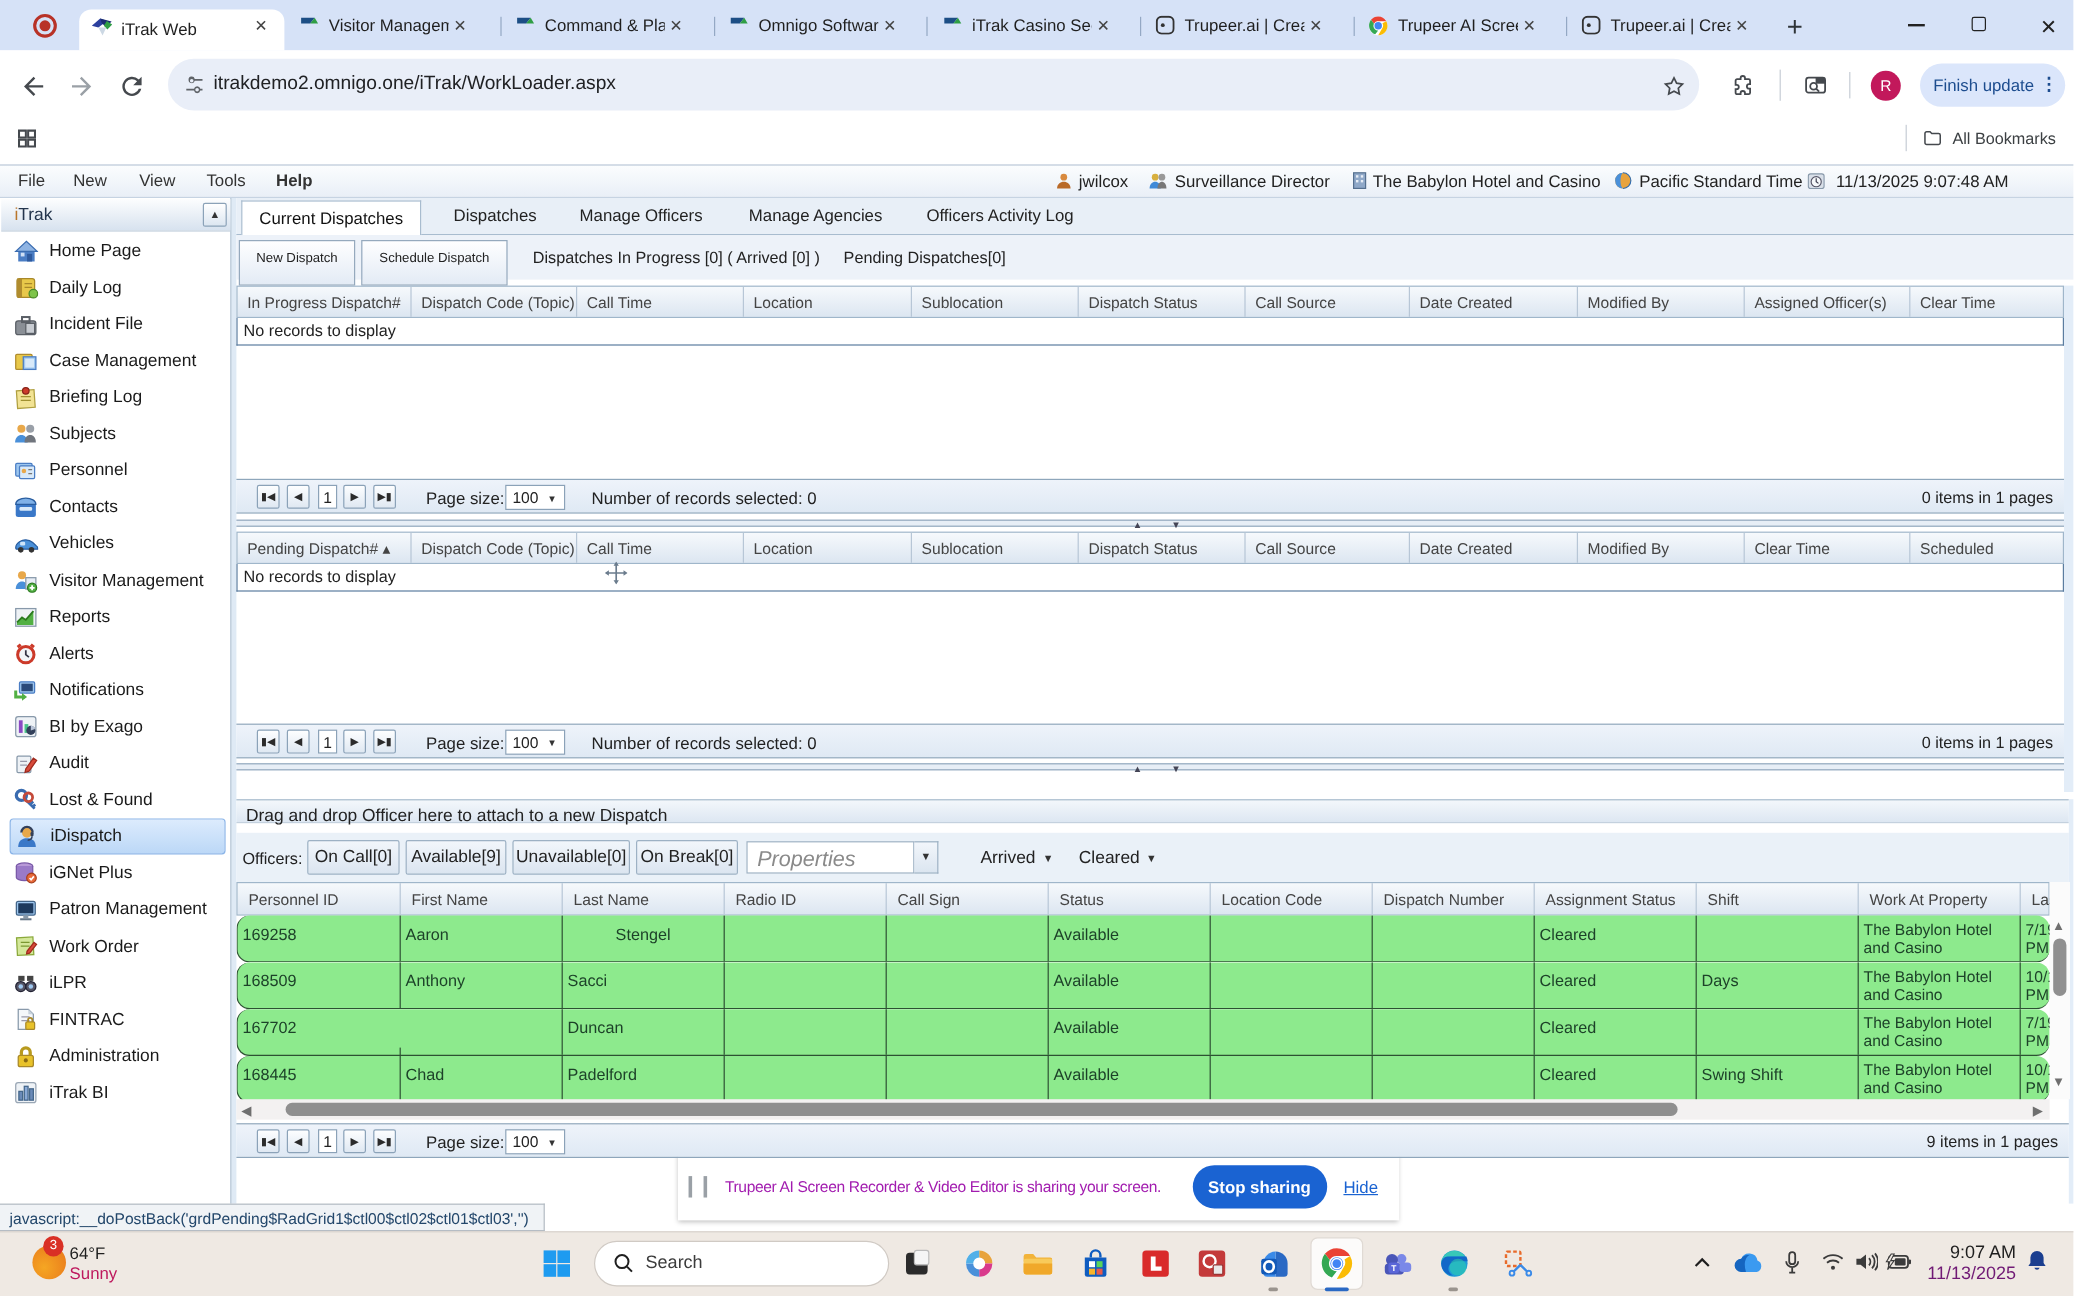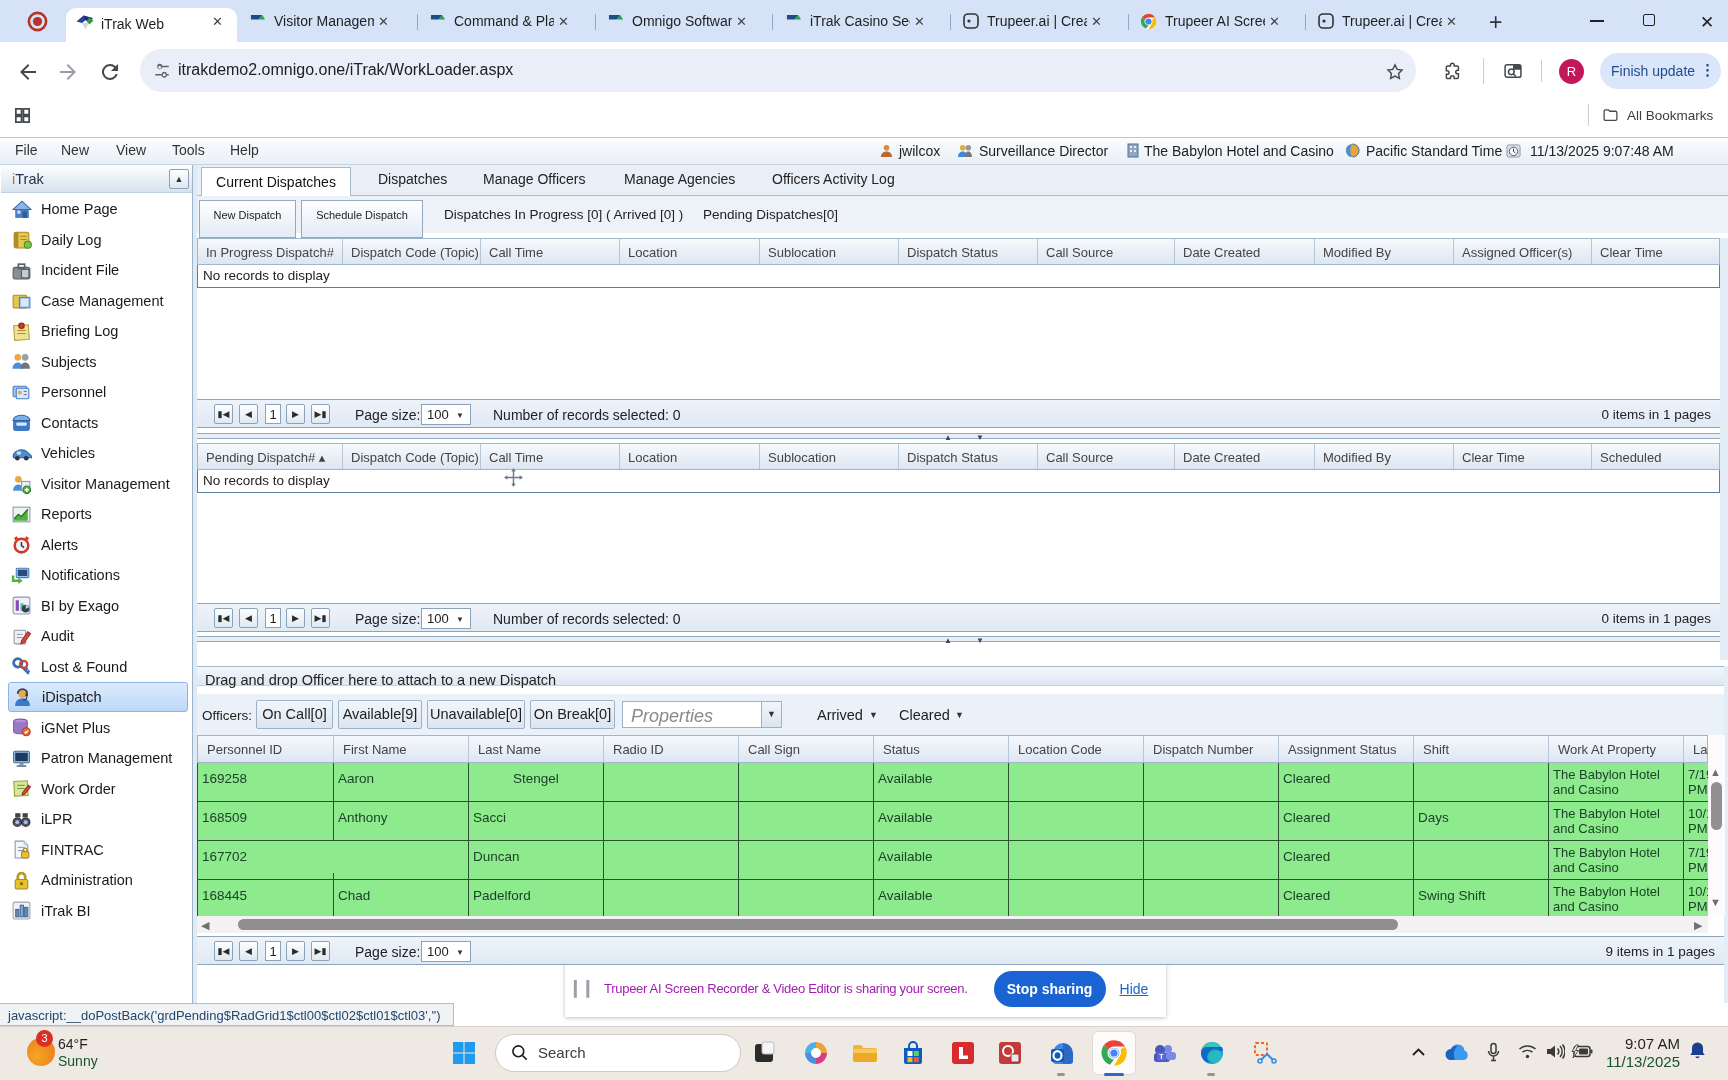--- a/index.html
+++ b/index.html
@@ -41,21 +41,21 @@
 .pnum { position:absolute; top:4px; width:16px; height:20px; background:#fff; border:1px solid #8ba2b8; text-align:center; line-height:19px; font-size:13px; color:#222; }
 .ptxt { position:absolute; font-size:14px; color:#222; white-space:nowrap; }
 .pagesel { position:absolute; top:4px; width:46px; height:21px; background:#fff; border:1px solid #8ba2b8; font-size:13px; color:#222; padding:2px 0 0 5px; }
 .splitter { background:#e7eef6; border-top:1px solid #93a9be; border-bottom:1px solid #93a9be; }
 
 #dragbar { left:197px; top:666px; width:1527px; height:20px; background:linear-gradient(#f3f7fb,#dde7f2); border-top:1px solid #a4b8cb; border-bottom:1px solid #c4d1de; font-size:14.5px; color:#222; padding:5px 0 0 8px; }
 #offrow { left:197px; top:694px; width:1527px; height:41px; background:#eaf1f8; }
 .obtn { top:700px; height:29px; background:linear-gradient(#f2f6fb,#dbe5f0); border:1px solid #9db1c4; border-radius:2px; font-size:14.5px; color:#222; text-align:center; }
 .ocol { position:absolute; top:0; bottom:0; border-left:1px solid #b7c6d6; padding:6px 0 0 9px; font-size:13px; color:#444; white-space:nowrap; overflow:hidden; }
 .ocell { position:absolute; top:0; bottom:0; border-left:1px solid #2d5133; padding:8px 0 0 4px; font-size:13.5px; color:#1d4229; overflow:hidden; }
-.orow { position:absolute; left:0; width:1511px; height:39px; background:#8dea8d; border-left:1px solid #2d5133; border-bottom:1px solid #2d5133; }
+.orow { position:absolute; left:0; width:1511px; height:39px; background:#8dea8d; border-left:1px solid #2d5133; border-bottom:1px solid #2d5133;border-radius:11px; }
 
 #hscroll { left:197px; top:916px; width:1511px; height:17px; background:#f3f1f1; z-index:6; }
 #hthumb { left:238px; top:919px; width:1160px; height:11px; background:#8f8f8f; border-radius:6px; z-index:7; }
 #vscroll { left:1708px; top:735px; width:17px; height:181px; background:#fbfbfb; z-index:6; }
 #vthumb { left:1711px; top:782px; width:11px; height:48px; background:#909090; border-radius:6px; z-index:7; }
 .sarr { color:#6f6f6f; font-size:11px; z-index:8; }
 
 #statusbub { left:0; top:1003px; width:454px; height:23px; background:#f0f3f6; border:1px solid #b5bcc4; border-left:none; font-size:13px; color:#23476b; padding:4px 0 0 8px; white-space:nowrap; }
 #sharebar { left:565px; top:960px; width:601px; height:57px; background:#fff; box-shadow:0 1px 4px rgba(0,0,0,.25); display:flex; align-items:center; }
 #stopbtn { background:#1a63d2; color:#fff; border-radius:18px; flex:0 0 112px; height:36px; text-align:center; line-height:36px; font-size:14px; font-weight:bold; }
@@ -193,21 +193,21 @@
 <svg class="abs" style="left:1602px;top:107px" width="17" height="17" viewBox="0 0 24 24" fill="none" stroke="#45494e" stroke-width="1.8">
     <path d="M3 6a2 2 0 0 1 2-2h4l2 2h8a2 2 0 0 1 2 2v9a2 2 0 0 1-2 2H5a2 2 0 0 1-2-2z"></path>
   </svg>
 <div class="abs" style="left:1627px;top:108px;font-size:13.5px;color:#3c4043;white-space:nowrap;">All Bookmarks</div>
 
 <div class="abs" id="appmenu"></div>
 <div class="abs menuitem" style="left:15px;">File</div>
 <div class="abs menuitem" style="left:61px;">New</div>
 <div class="abs menuitem" style="left:116px;">View</div>
 <div class="abs menuitem" style="left:172px;">Tools</div>
-<div class="abs menuitem" style="left:230px;">Help</div>
+<div class="abs menuitem" style="left:230px;font-weight:bold;">Help</div>
 <svg class="abs" style="left:879px;top:143px" width="15" height="15" viewBox="0 0 16 16">
     <circle cx="8" cy="5" r="3" fill="#d88a3f"></circle>
     <path d="M2 15c0-4 3-6 6-6s6 2 6 6z" fill="#b96a28"></path>
   </svg>
 <div class="abs inftxt" style="left:899px;">jwilcox</div>
 <svg class="abs" style="left:957px;top:143px" width="16" height="15" viewBox="0 0 17 16">
     <circle cx="6" cy="5" r="3" fill="#d8b03f"></circle>
     <path d="M1 15c0-4 2.5-6 5-6s5 2 5 6z" fill="#3f8ad8"></path>
     <circle cx="12" cy="5" r="3" fill="#999"></circle>
     <path d="M8 15c0-4 2-6 4-6s4 2 4 6z" fill="#777"></path>
@@ -298,21 +298,21 @@
   <span style="color:#9aa0a6;font-size:15px;margin-left:9px;letter-spacing:1px;">▎▎</span>
   <span style="font-size:13px;letter-spacing:-0.3px;color:#a21caf;margin-left:5px;white-space:nowrap;">Trupeer AI Screen Recorder &amp; Video Editor is sharing your screen.</span>
   <span id="stopbtn" style="margin-left:26px;">Stop sharing</span>
   <span style="color:#1a63d2;font-size:14px;margin-left:14px;text-decoration:underline;">Hide</span>
 </div>
 
 <div class="abs" id="taskbar"></div>
 <div class="abs" style="left:27px;top:1038px;width:28px;height:28px;background:radial-gradient(circle at 35% 65%, #f5a623, #e8741a);border-radius:50%;"></div>
 <div class="abs" style="left:36px;top:1030px;width:17px;height:17px;background:#d93025;border-radius:50%;color:#fff;font-size:11px;text-align:center;line-height:17px;">3</div>
 <div class="abs" style="left:58px;top:1036px;font-size:14px;color:#1f1f1f;">64°F</div>
-<div class="abs" style="left:58px;top:1053px;font-size:14px;color:#14532d;">Sunny</div>
+<div class="abs" style="left:58px;top:1053px;font-size:14px;color:#be185d;">Sunny</div>
 <svg class="abs" style="left:452px;top:1041px" width="24" height="24" viewBox="0 0 24 24">
     <rect x="1" y="1" width="10.5" height="10.5" fill="#1e9bf0"></rect>
     <rect x="12.5" y="1" width="10.5" height="10.5" fill="#1e9bf0"></rect>
     <rect x="1" y="12.5" width="10.5" height="10.5" fill="#1e9bf0"></rect>
     <rect x="12.5" y="12.5" width="10.5" height="10.5" fill="#1e9bf0"></rect>
   </svg>
 <div class="abs" id="search"></div>
 <svg class="abs" style="left:510px;top:1043px" width="20" height="20" viewBox="0 0 24 24" fill="none" stroke="#1f1f1f" stroke-width="2">
     <circle cx="10" cy="10" r="6.5"></circle>
     <path d="M15 15l5 5"></path>
@@ -772,17 +772,17 @@
     <path d="M1 6h3.5L9 2.5v12L4.5 11H1z" fill="#3b3b3b"></path>
     <path d="M11.5 5.5a4.5 4.5 0 0 1 0 6M14 3a8 8 0 0 1 0 11M16.5 1.5a11 11 0 0 1 0 14" stroke="#3b3b3b" fill="none" stroke-width="1.5"></path>
   </svg>
 <svg class="abs" style="left:1570px;top:1044px" width="23" height="15" viewBox="0 0 23 15">
     <rect x="4" y="2.5" width="16" height="10" rx="2.5" fill="none" stroke="#3b3b3b" stroke-width="1.5"></rect>
     <rect x="20.5" y="5.5" width="2" height="4" rx="1" fill="#3b3b3b"></rect>
     <rect x="9" y="4.5" width="9" height="6" rx="1" fill="#3b3b3b"></rect>
     <path d="M6 1l-4 6.5h2.8L3 14l5.5-7.5H5.6L8.5 1z" fill="#efe9e3" stroke="#3b3b3b" stroke-width="0.9"></path>
   </svg>
 <div class="abs" style="left:1600px;top:1035px;width:80px;text-align:right;font-size:15px;color:#1f1f1f;">9:07 AM</div>
-<div class="abs" style="left:1595px;top:1053px;width:85px;text-align:right;font-size:15px;color:#14532d;">11/13/2025</div>
+<div class="abs" style="left:1595px;top:1053px;width:85px;text-align:right;font-size:15px;color:#701a75;">11/13/2025</div>
 <svg class="abs" style="left:1689px;top:1041px" width="17" height="20" viewBox="0 0 17 20">
     <path d="M8.5 1.5a5.5 5.5 0 0 1 5.5 5.5v4.5l1.7 2.5H1.3L3 11.5V7a5.5 5.5 0 0 1 5.5-5.5z" fill="#1b3e8f"></path>
     <path d="M6.3 15.5a2.3 2.3 0 0 0 4.4 0z" fill="#1b3e8f"></path>
   </svg>
 
 </body></html>

